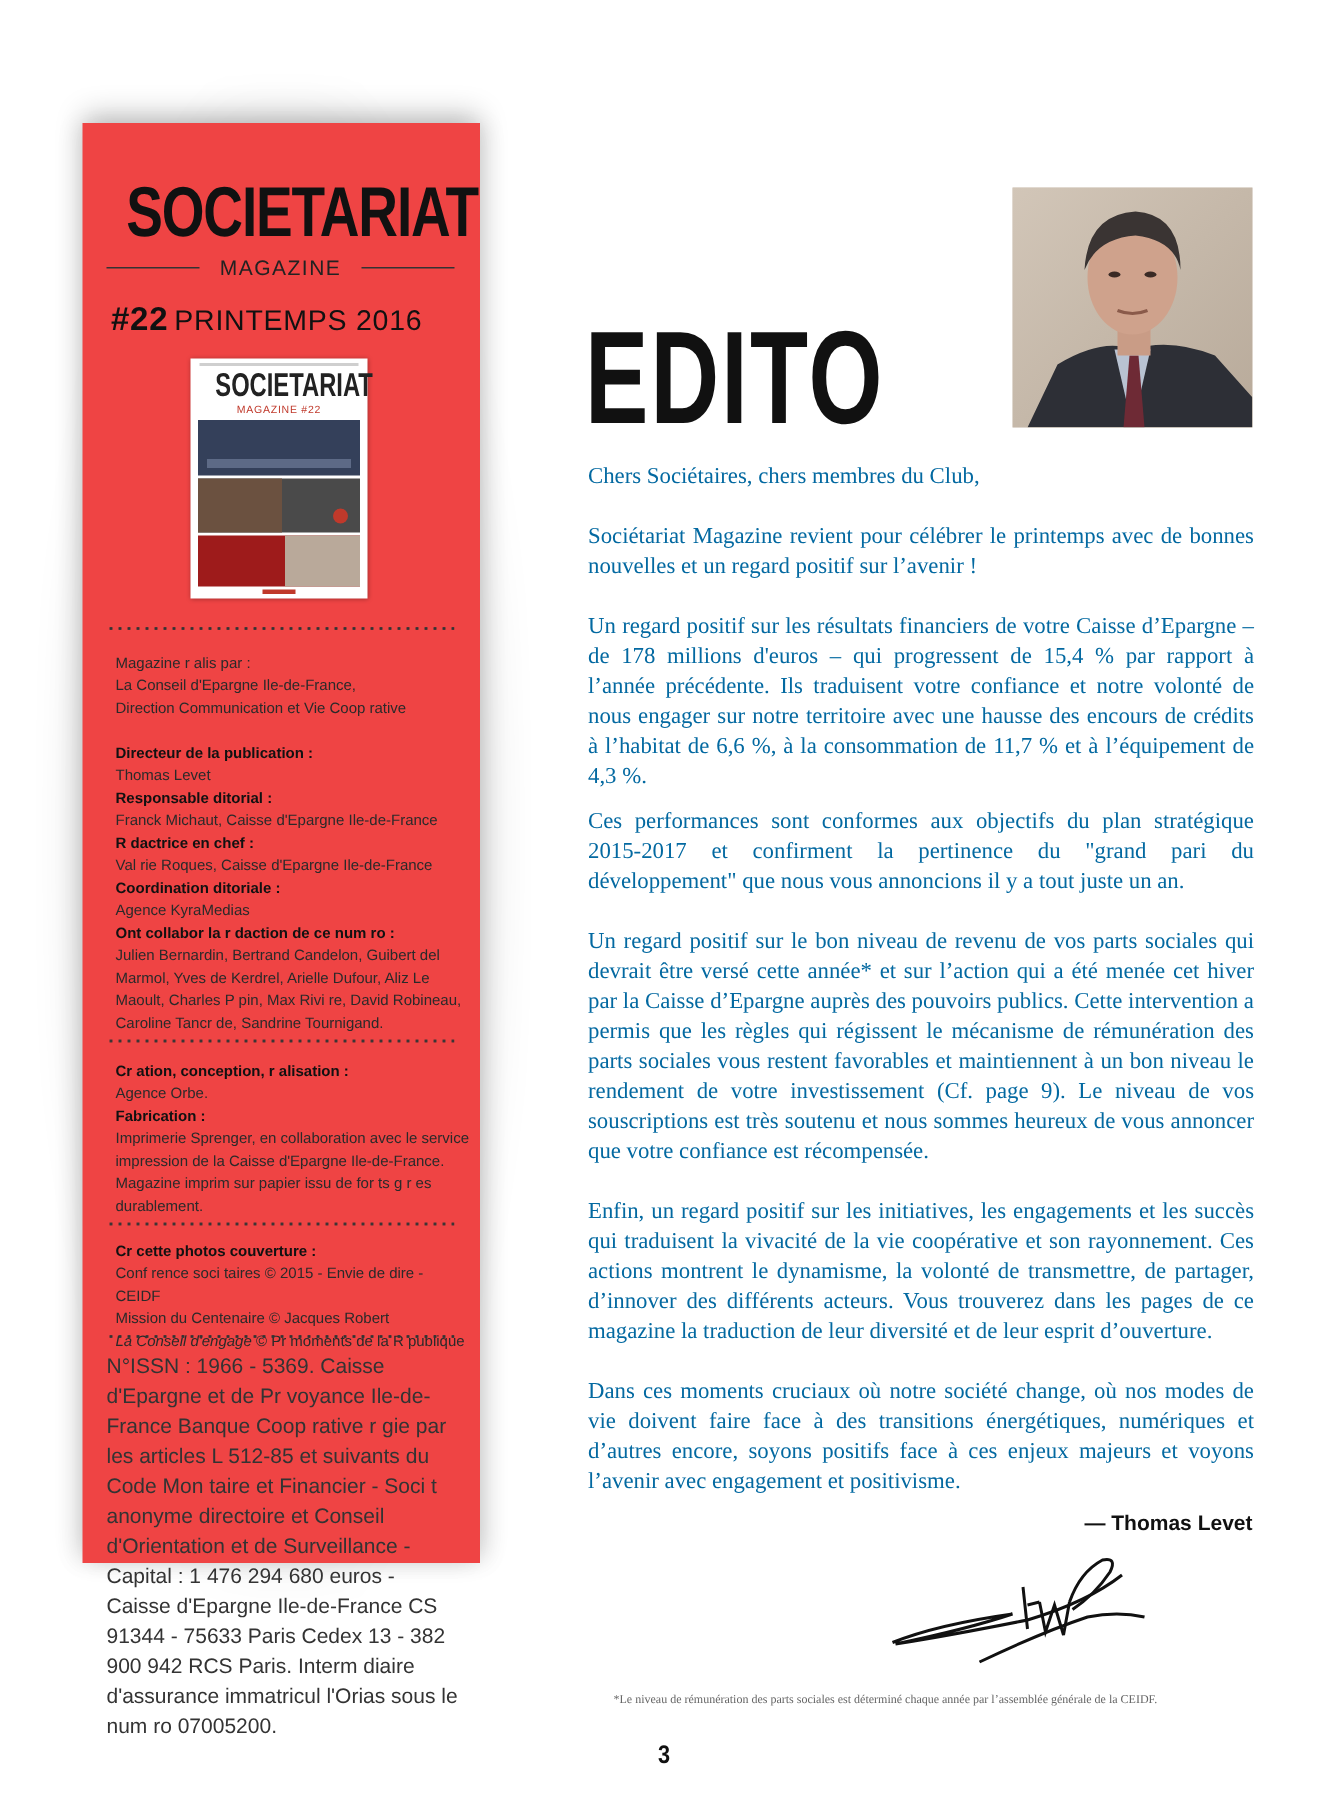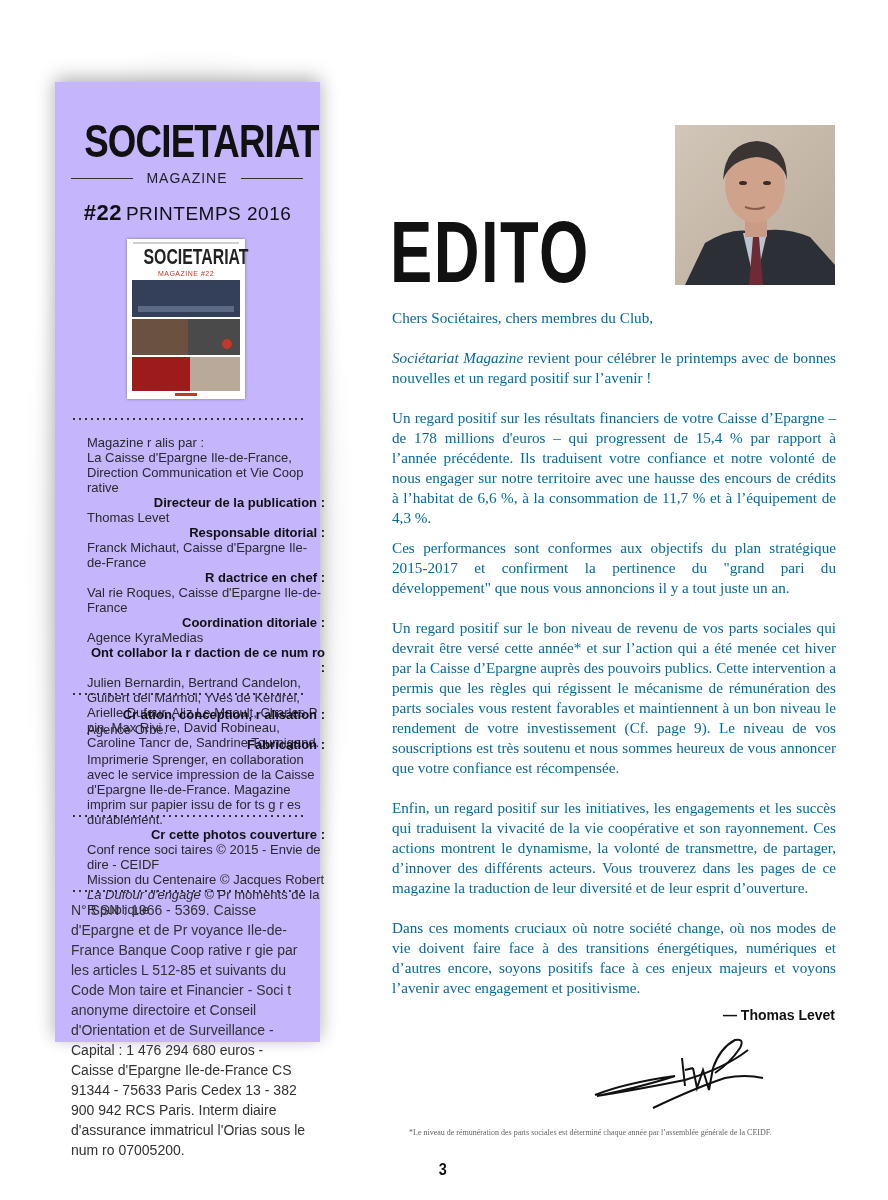--- a/index.html
+++ b/index.html
@@ -8,40 +8,40 @@
     font-family: "Liberation Serif", serif; color:#333;
   }
   
   .panel-shadow {
     position:absolute; left:30px; top:55px; width:318px; height:1010px;
     border-radius:40px;
     background: radial-gradient(ellipse at center, rgba(0,0,0,0.10) 0%, rgba(0,0,0,0.05) 55%, rgba(0,0,0,0) 75%);
     filter: blur(6px);
   }
   .panel {
-    position:absolute; left:55px; top:82px; width:265px; height:960px; background:#c4b5fd;
+    position:absolute; left:55px; top:82px; width:265px; height:960px; background:#ef4444;
     box-shadow: 0 -6px 18px rgba(0,0,0,0.22), 6px 0 14px rgba(0,0,0,0.06), -6px 0 14px rgba(0,0,0,0.06);
     font-family: "Liberation Sans", sans-serif; color:#2a2a2a;
   }
   .logo {
     position:absolute; left:0; top:33px; width:265px; text-align:center;
     font-family: "Liberation Sans", sans-serif; font-weight:bold; font-size:47px;
     letter-spacing:-1px; color:#111; transform:scaleX(0.78); transform-origin:center;
     line-height:52px;
   }
   .mag-row { position:absolute; left:16px; top:88px; width:232px; height:16px; }
   .mag-row .line { position:absolute; top:8px; height:1px; background:#333; width:62px; }
   .mag-row .line.l { left:0; } .mag-row .line.r { right:0; }
   .mag-row .label {
     position:absolute; left:0; width:232px; text-align:center; top:0;
     font-size:14px; letter-spacing:1px; color:#222;
   }
   .issue {
-    position:absolute; left:0; top:118px; width:265px; text-align:center;
-    font-size:19px; color:#111; letter-spacing:0.5px;
+    position:absolute; left:0; top:118px; width:265px; 
+    font-size:19px; color:#111; letter-spacing:0.5px;padding-left:19px;
   }
   .issue b { font-size:22px; font-weight:bold; margin-right:4px; }
   .cover {
     position:absolute; left:72px; top:157px; width:118px; height:160px; background:#fff;
     box-shadow:0 0 3px rgba(0,0,0,0.35);
   }
   .cover .ctop { position:absolute; left:6px; top:3px; width:106px; height:2px; background:#cfcfcf; }
   .cover .ctitle {
     position:absolute; left:0; top:6px; width:118px; text-align:center; font-weight:bold;
     font-size:22px; color:#222; transform:scaleX(0.72); line-height:24px;
@@ -51,36 +51,36 @@
   .cover .b1 i { position:absolute; left:6px; top:26px; width:96px; height:6px; background:#5d6a86; }
   .cover .b2 { position:absolute; left:5px; top:80px; width:108px; height:36px; background:#4a4a4a; }
   .cover .b2 .ph { position:absolute; left:0; top:0; width:56px; height:36px; background:#6b5140; }
   .cover .b2 .dot { position:absolute; right:8px; bottom:6px; width:10px; height:10px; border-radius:50%; background:#c0392b; }
   .cover .b3 { position:absolute; left:5px; top:118px; width:108px; height:34px; background:#9e1b1b; }
   .cover .b3 .ph { position:absolute; right:0; top:0; width:50px; height:34px; background:#b9a99a; }
   .cover .cfoot { position:absolute; left:48px; top:154px; width:22px; height:3px; background:#c0392b; }
   .dots { position:absolute; left:16px; width:232px; height:2px;
     background-image: radial-gradient(circle, #333 0.9px, transparent 1.1px);
     background-size:6px 2px; background-repeat:repeat-x; }
-  .credits { position:absolute; left:32px; width:238px; font-size:13px; line-height:15px; color:#2a2a2a; }
-  .credits .h { font-weight:bold; color:#111;text-align:right; }
+  .credits { position:absolute; left:22px; width:238px; font-size:10px; line-height:15px; color:#2a2a2a; }
+  .credits .h { font-weight:bold; color:#111; }
   .credits .it { font-style:italic; }
   .legal { position:absolute; left:16px; top:818px; width:235px; font-size:14px; line-height:20px; color:#333; }
 
   
   .edito {
     position:absolute; left:390px; top:212px; font-family:"Liberation Sans", sans-serif; font-weight:bold;
     font-size:88px; color:#111; transform:scaleX(0.72); transform-origin:left top; line-height:80px;
     letter-spacing:2px;
   }
   .photo { position:absolute; left:675px; top:125px; width:160px; height:160px; overflow:hidden; background:#c7b9a9; }
   .body { position:absolute; left:392px; top:308px; width:444px; font-size:15.2px; line-height:20px; color:#0369a1; text-align:justify; }
   .body p { margin:0 0 20px 0; }
   .body p.tight { margin-bottom:10px; }
-  .body .it { font-style:italic; }
+  .body .it { }
   .sig-name { position:absolute; right:53px; top:1007px; font-family:"Liberation Sans", sans-serif; font-weight:bold; font-size:14px; color:#111;margin-left:27px; }
   .signature { position:absolute; left:585px; top:1028px; width:200px; height:90px; }
   .footnote { position:absolute; left:409px; top:1128px; font-size:8px; color:#666; }
   .pageno { position:absolute; left:438px; top:1160px; font-family:"Liberation Sans", sans-serif; font-weight:bold; font-size:17px; color:#111; transform:scaleX(0.85); }
 </style>
 </head>
 <body>
 
 <div class="panel-shadow"></div>
 <aside class="panel">
@@ -107,21 +107,21 @@
       </div>
     <div class="b3">
         <span class="ph"></span>
       </div>
     <div class="cfoot"></div>
   </div>
 
   <div class="dots" style="top:336px"></div>
   <div class="credits" style="top:353px">
     <div>Magazine r  alis   par :</div>
-    <div>La Caisse d'Epargne Ile-de-France,</div>
+    <div>La Conseil d'Epargne Ile-de-France,</div>
     <div>Direction Communication et Vie Coop  rative</div>
   </div>
 
   <div class="credits" style="top:413px">
     <div class="h">Directeur de la publication :</div>
     <div>Thomas Levet</div>
     <div class="h">Responsable   ditorial :</div>
     <div>Franck Michaut, Caisse d'Epargne Ile-de-France</div>
     <div class="h">R  dactrice en chef :</div>
     <div>Val  rie Roques, Caisse d'Epargne Ile-de-France</div>
@@ -137,21 +137,21 @@
     <div>Agence Orbe.</div>
     <div class="h">Fabrication :</div>
     <div>Imprimerie Sprenger, en collaboration avec le service impression de la Caisse d'Epargne Ile-de-France. Magazine imprim   sur papier issu de for  ts g  r  es durablement.</div>
   </div>
 
   <div class="dots" style="top:733px"></div>
   <div class="credits" style="top:745px">
     <div class="h">Cr  cette photos couverture :</div>
     <div>Conf  rence soci  taires © 2015 - Envie de dire - CEIDF</div>
     <div>Mission du Centenaire © Jacques Robert</div>
-    <div><span class="it">La Dufour d'engage</span><span> © Pr  moments de la R  publique</span></div>
+    <div><span class="it">La Conseil d'engage</span><span> © Pr  moments de la R  publique</span></div>
   </div>
 
   <div class="dots" style="top:808px"></div>
   <div class="legal">N°ISSN : 1966 - 5369. Caisse d'Epargne et de Pr  voyance Ile-de-France Banque Coop  rative r  gie par les articles L 512-85 et suivants du Code Mon  taire et Financier - Soci  t   anonyme    directoire et Conseil d'Orientation et de Surveillance - Capital : 1 476 294 680 euros - Caisse d'Epargne Ile-de-France CS 91344 - 75633 Paris Cedex 13 - 382 900 942 RCS Paris. Interm  diaire d'assurance immatricul   l'Orias sous le num  ro 07005200.</div>
 </aside>
 
 <h1 class="edito" style="margin:0">EDITO</h1>
 
 <div class="photo">
   <svg width="160" height="160" viewBox="0 0 160 160">

